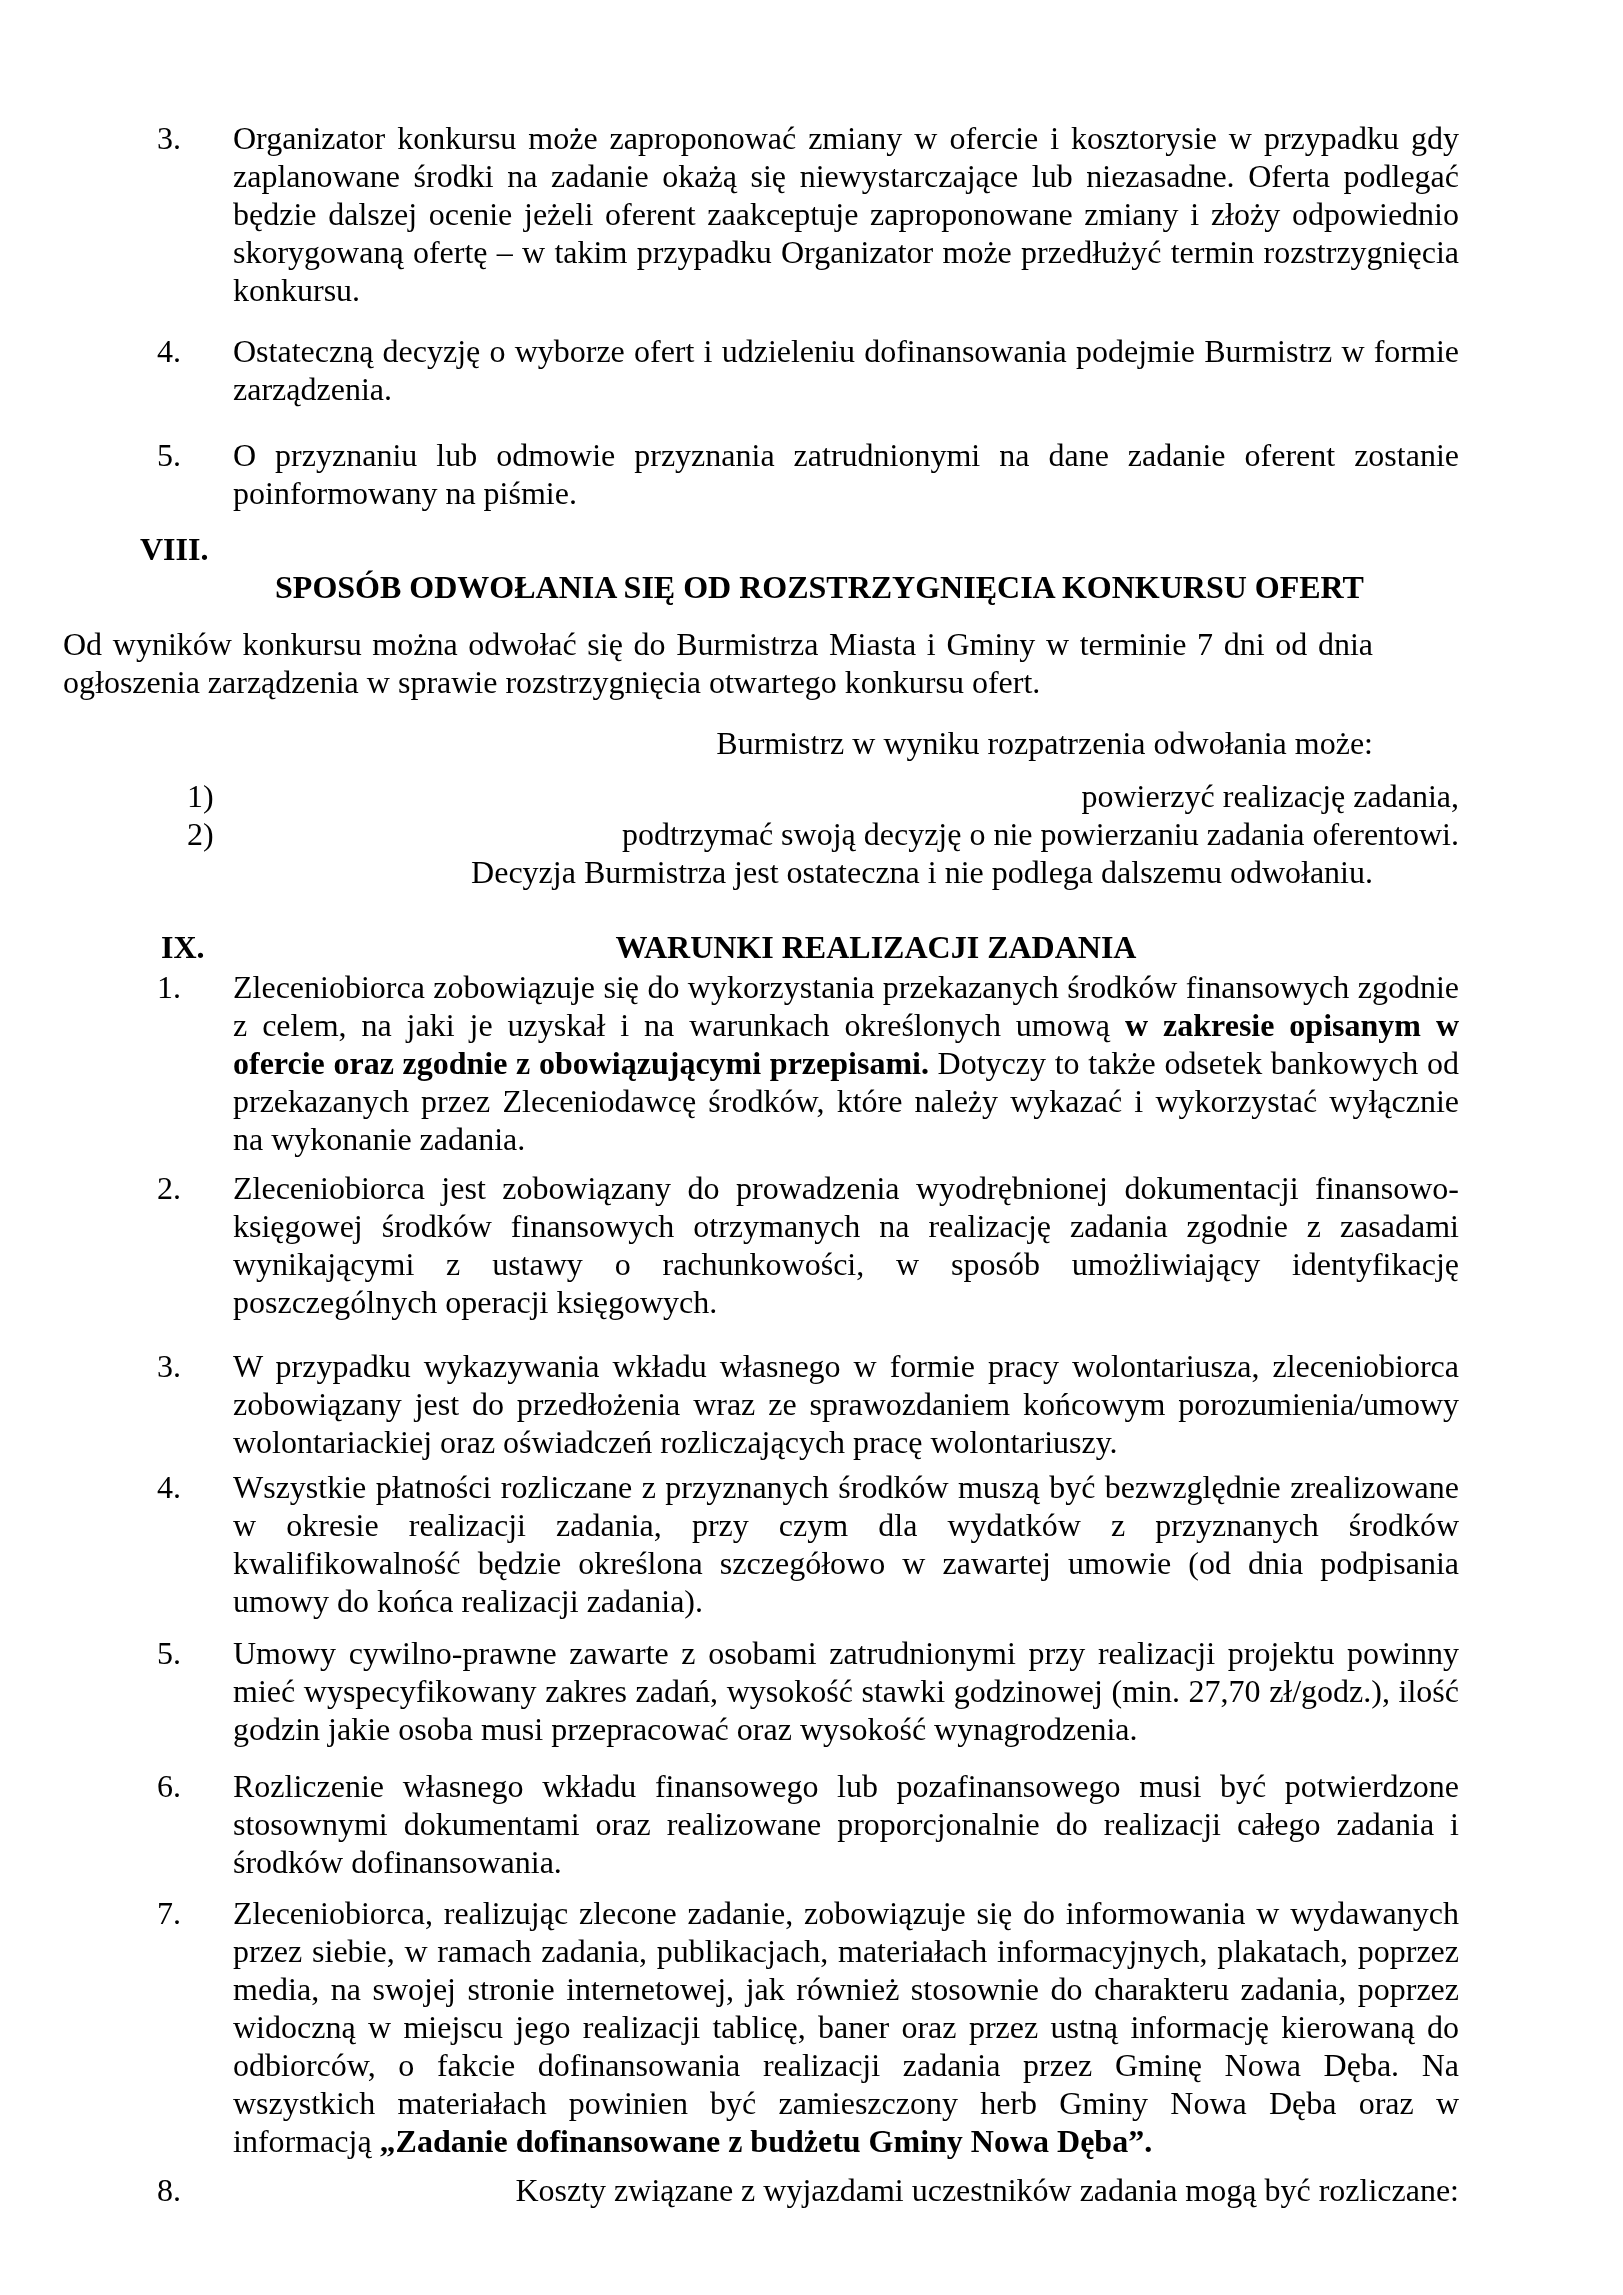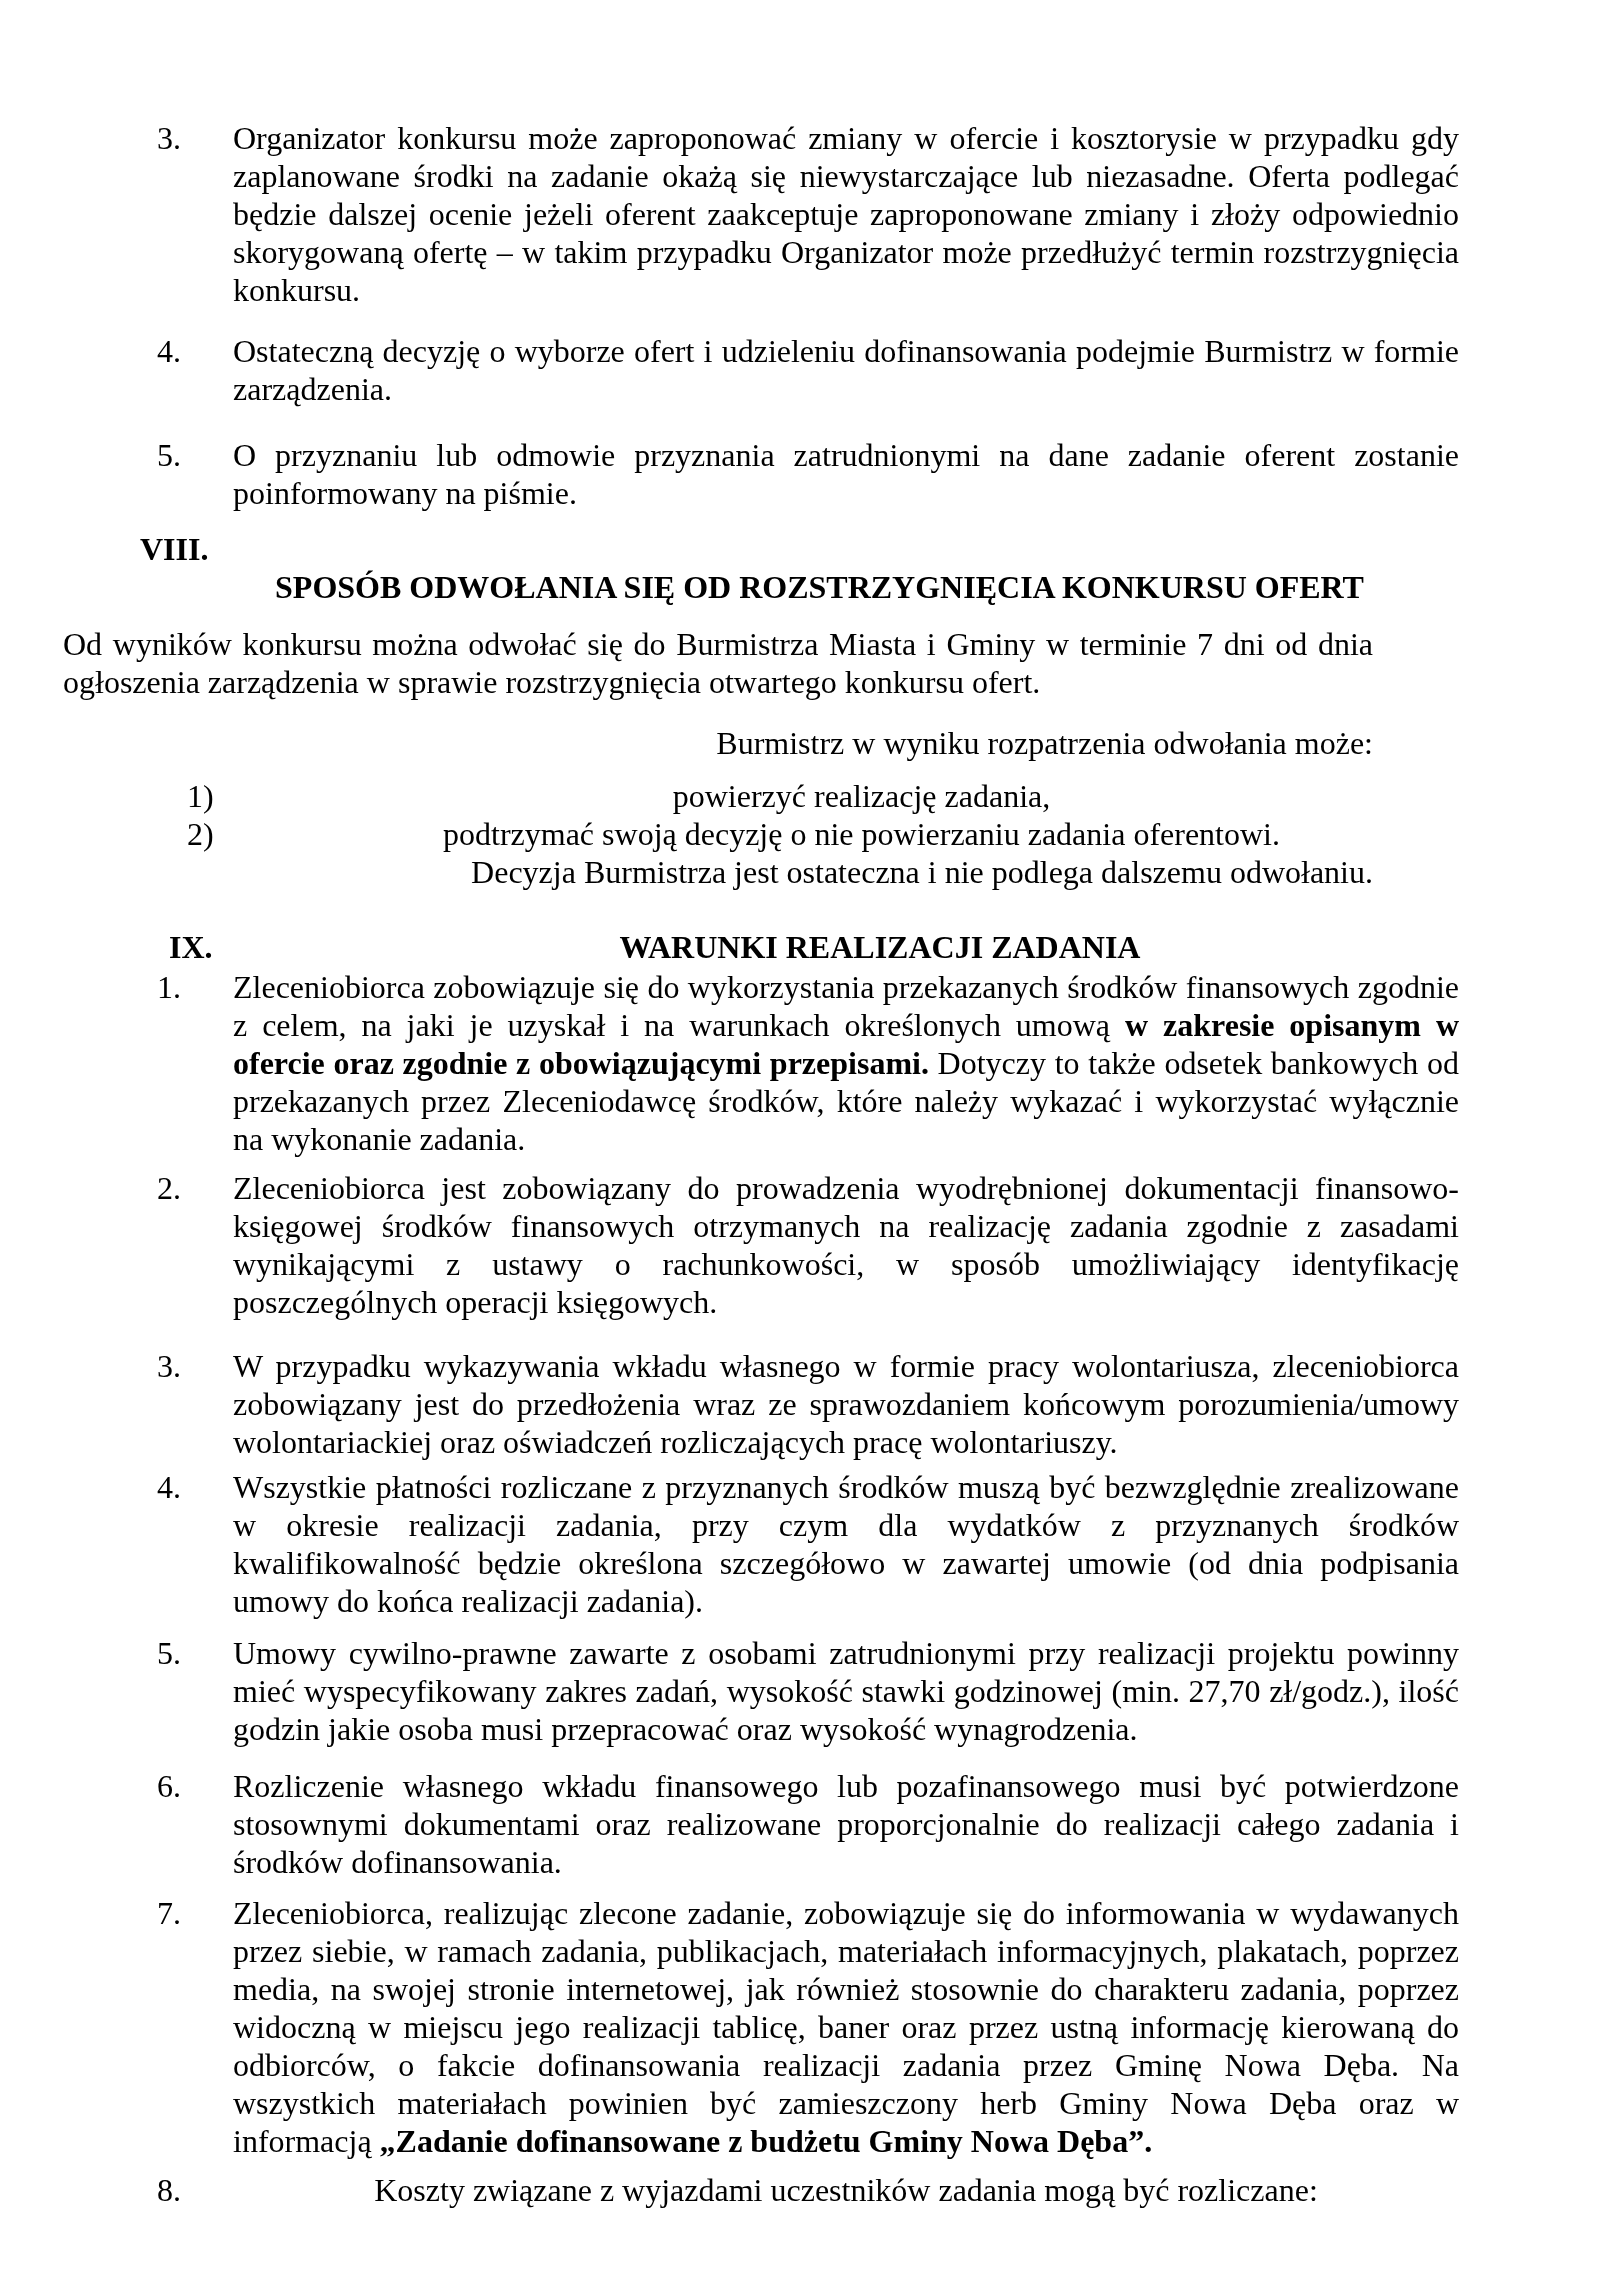--- a/index.html
+++ b/index.html
@@ -12,41 +12,41 @@
     color:#000000;
     font-family:"Liberation Serif", "DejaVu Serif", serif;
     font-size:32px;
     line-height:38px;
     padding-top:119px;
     overflow:hidden;
   }
   .row { display:flex; align-items:flex-start; }
   .num { flex:none; }
   .txt { flex:1 1 auto; text-align:justify;margin-left:40px; }
-  .txt.left { text-align:center; }
+  .txt.left { text-align:right; }
 
   
   .item { margin-left:157px; width:1302px; }
   .item .num { width:36px; }
 
   
   .subitem { margin-left:187px; width:1272px; }
   .subitem .num { width:37px; }
 
   
   .plain { margin-left:63px; width:1310px; text-align:justify; }
   .plain.left { text-align:right; }
 
   
   .heading { font-weight:bold; display:flex; }
   .heading .txt { text-align:center; }
   .h8 { margin-left:140px; width:1319px; }
   .h8 .num { width:122px; }
   .h9 { margin-left:161px; width:1298px; }
-  .h9 .num { width:92px;margin-left:8px; }
+  .h9 .num { width:92px; }
 
   .b { font-weight:bold; }
 
   
   .mt35{margin-top:23px;} .mt43{margin-top:28px;} .mt28{margin-top:18.3px;flex-direction:column;}
   .mt29{margin-top:19px;} .mt22{margin-top:14.4px;} .mt56{margin-top:37px;}
   .mt4{margin-top:2.6px;}   .mt16{margin-top:10.5px;} .mt40{margin-top:26px;}
   .mt11{margin-top:7.2px;} .mt21{margin-top:13.7px;} .mt20{margin-top:13px;}
   .mt17{margin-top:11px;}
 </style>

